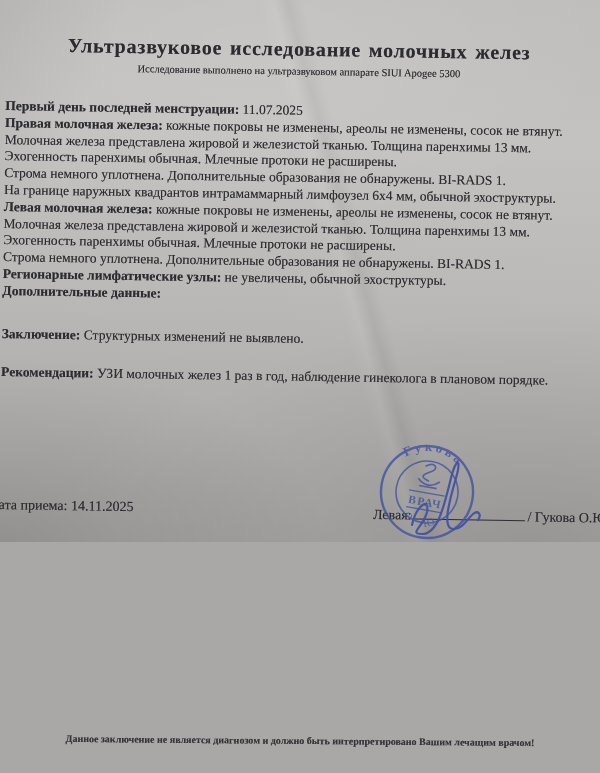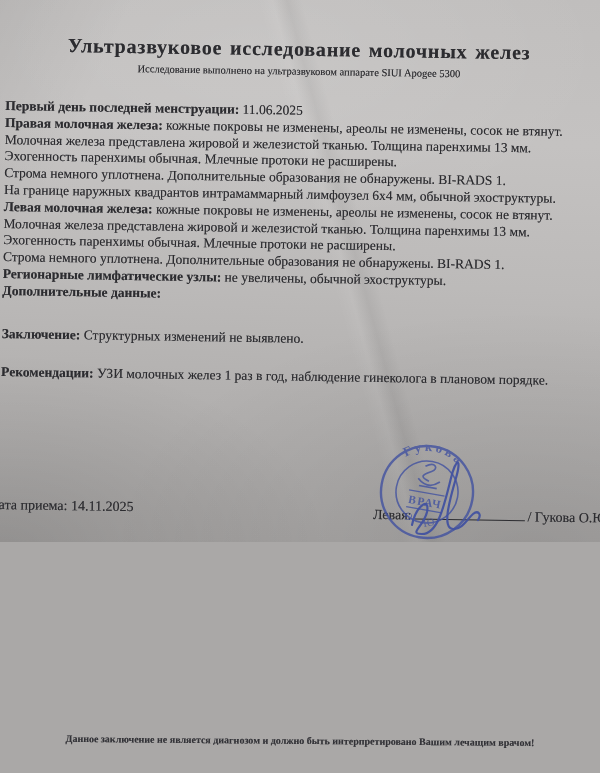--- a/index.html
+++ b/index.html
@@ -58,21 +58,21 @@
 <body>
 
 <div class="photo">
 
   <div class="content">
 
     <h1 class="title">Ультразвуковое исследование молочных желез</h1>
     <div class="subtitle">Исследование выполнено на ультразвуковом аппарате SIUI Apogee 5300</div>
 
     <div class="bodytext">
-      <div class="line"><b>Первый день последней менструации:</b><span> 11.06.2025</span></div>
+      <div class="line"><b>Первый день последней менструации:</b><span> 11.07.2025</span></div>
       <div class="line"><b>Правая молочная железа:</b><span> кожные покровы не изменены, ареолы не изменены, сосок не втянут.</span></div>
       <div class="line"><b></b><span>Молочная железа представлена жировой и железистой тканью. Толщина паренхимы 13 мм.</span></div>
       <div class="line"><b></b><span>Эхогенность паренхимы обычная. Млечные протоки не расширены.</span></div>
       <div class="line"><b></b><span>Строма немного уплотнена. Дополнительные образования не обнаружены. BI-RADS 1.</span></div>
       <div class="line"><b></b><span>На границе наружных квадрантов интрамаммарный лимфоузел 6х4 мм, обычной эхоструктуры.</span></div>
       <div class="line"><b>Левая молочная железа:</b><span> кожные покровы не изменены, ареолы не изменены, сосок не втянут.</span></div>
       <div class="line"><b></b><span>Молочная железа представлена жировой и железистой тканью. Толщина паренхимы 13 мм.</span></div>
       <div class="line"><b></b><span>Эхогенность паренхимы обычная. Млечные протоки не расширены.</span></div>
       <div class="line"><b></b><span>Строма немного уплотнена.  Дополнительные образования не обнаружены. BI-RADS 1.</span></div>
       <div class="line"><b>Регионарные лимфатические узлы:</b><span> не увеличены, обычной эхоструктуры.</span></div>

